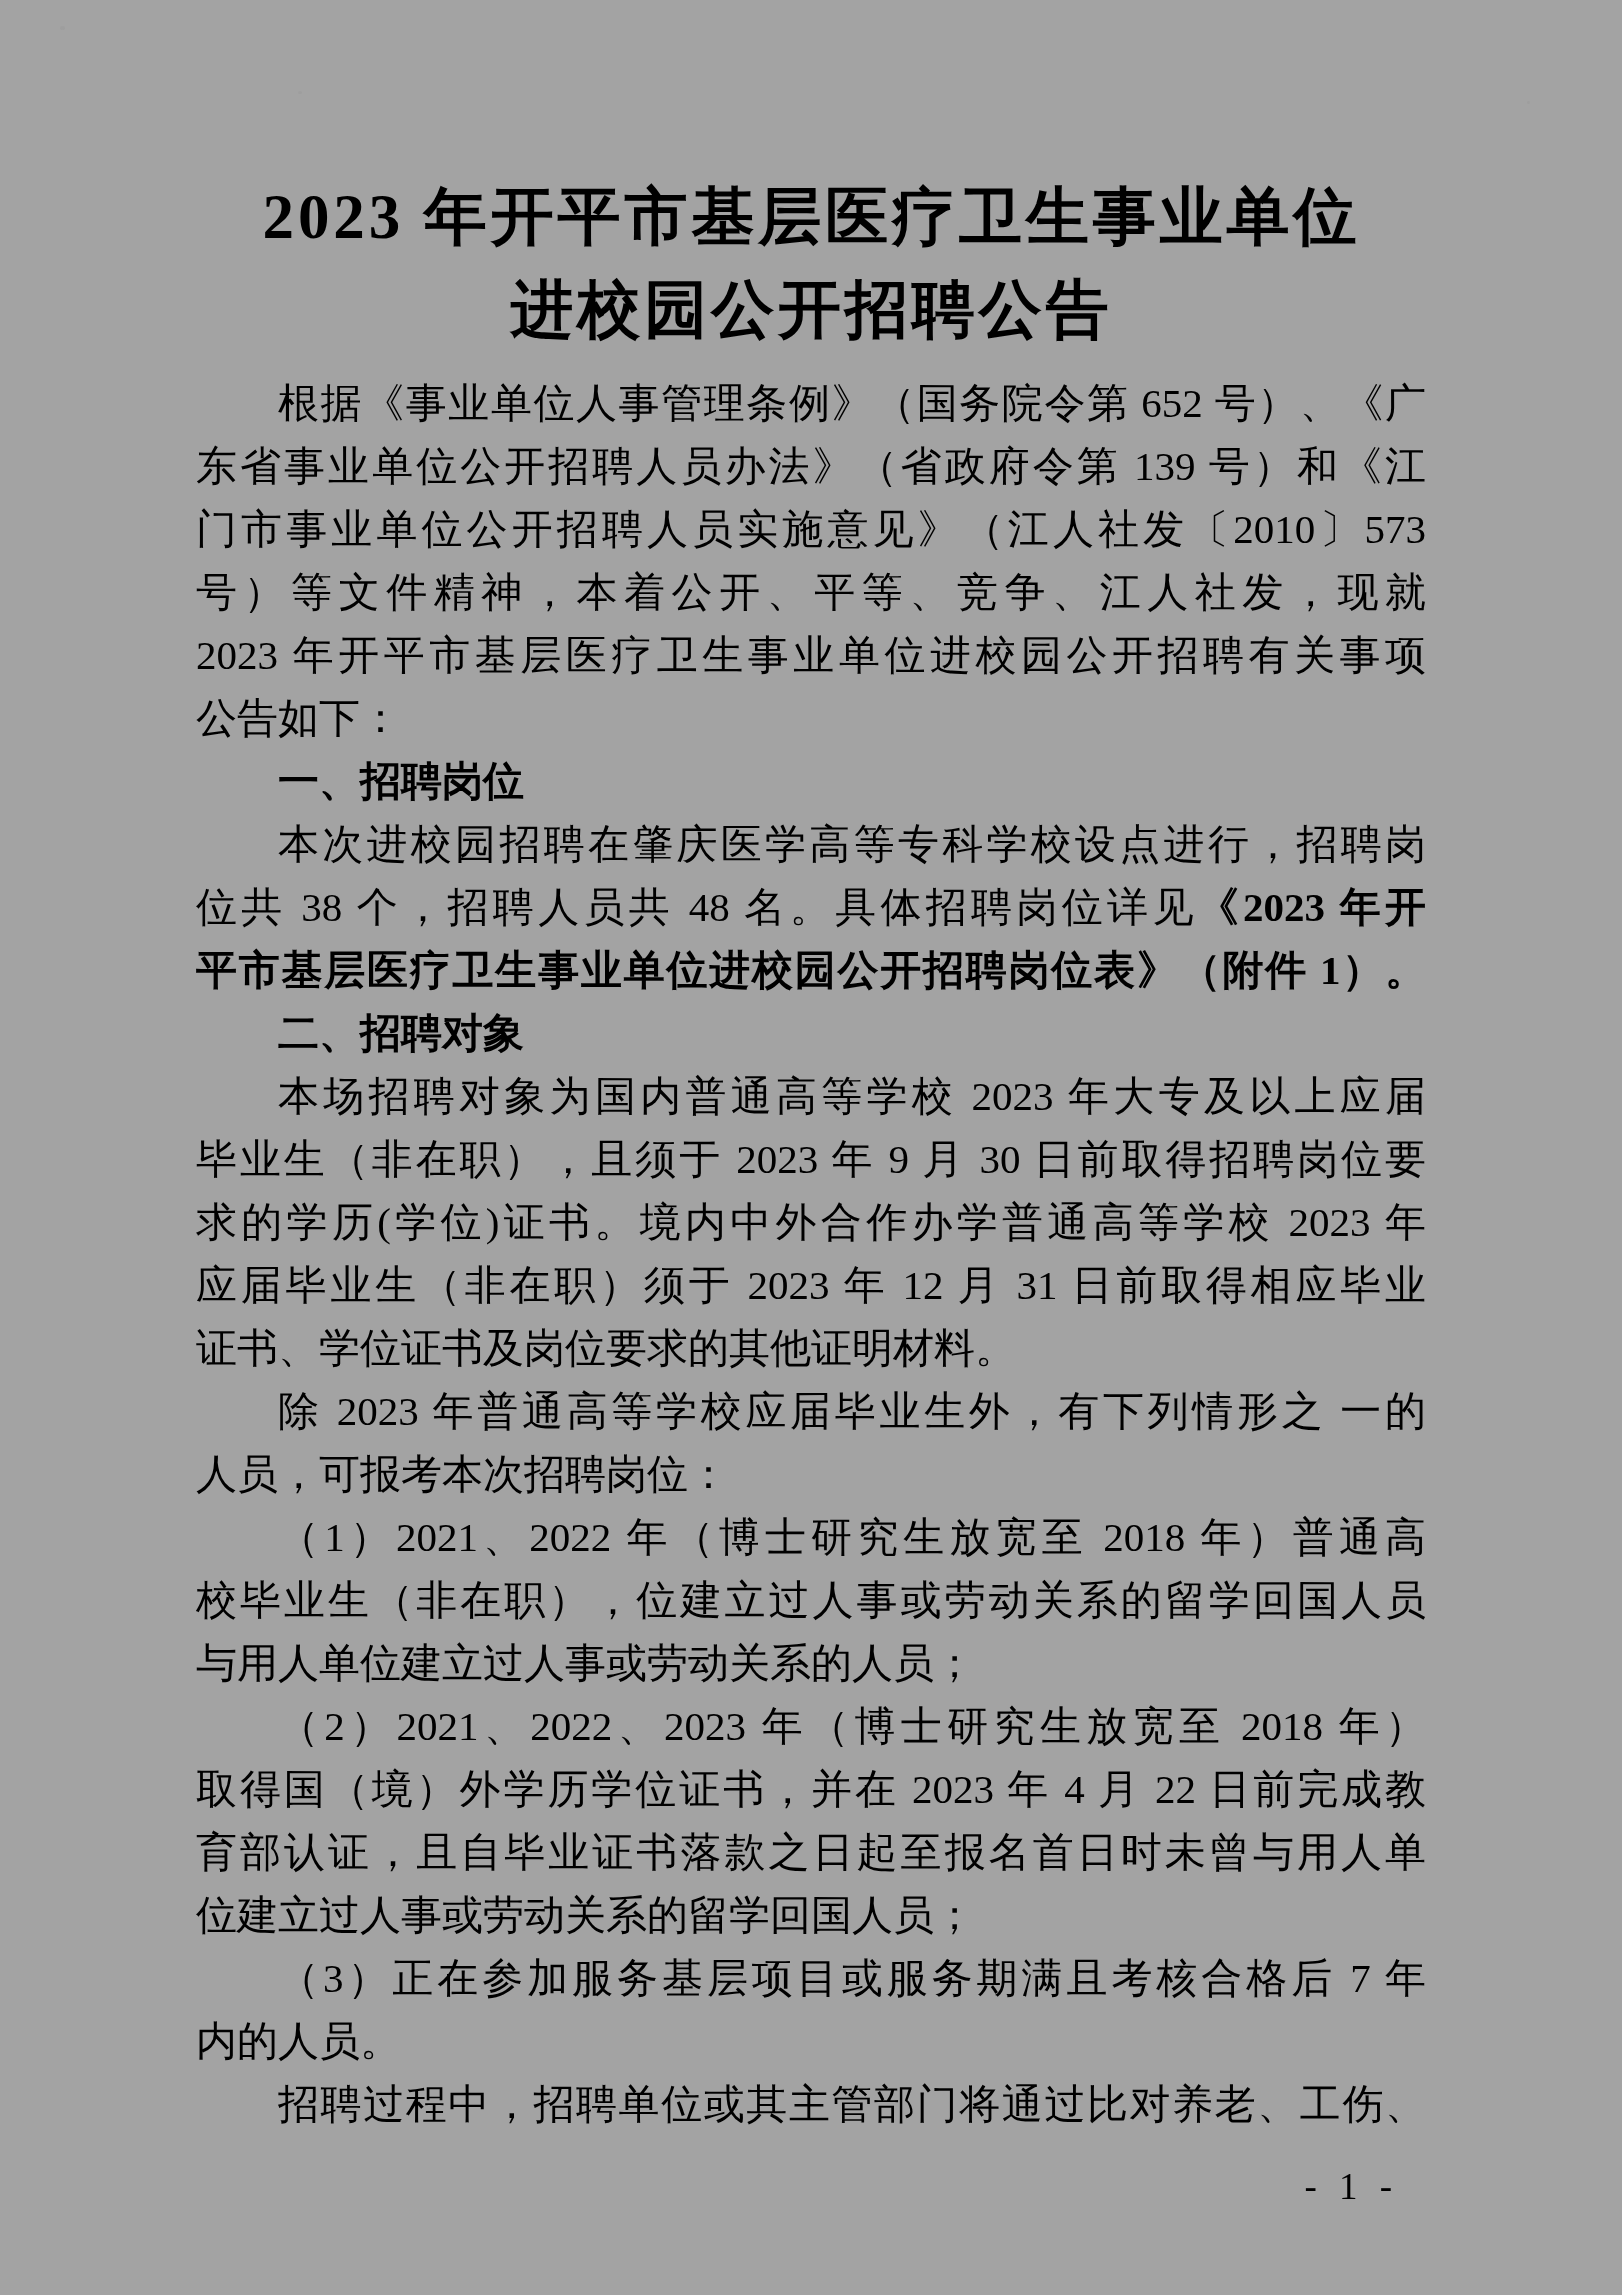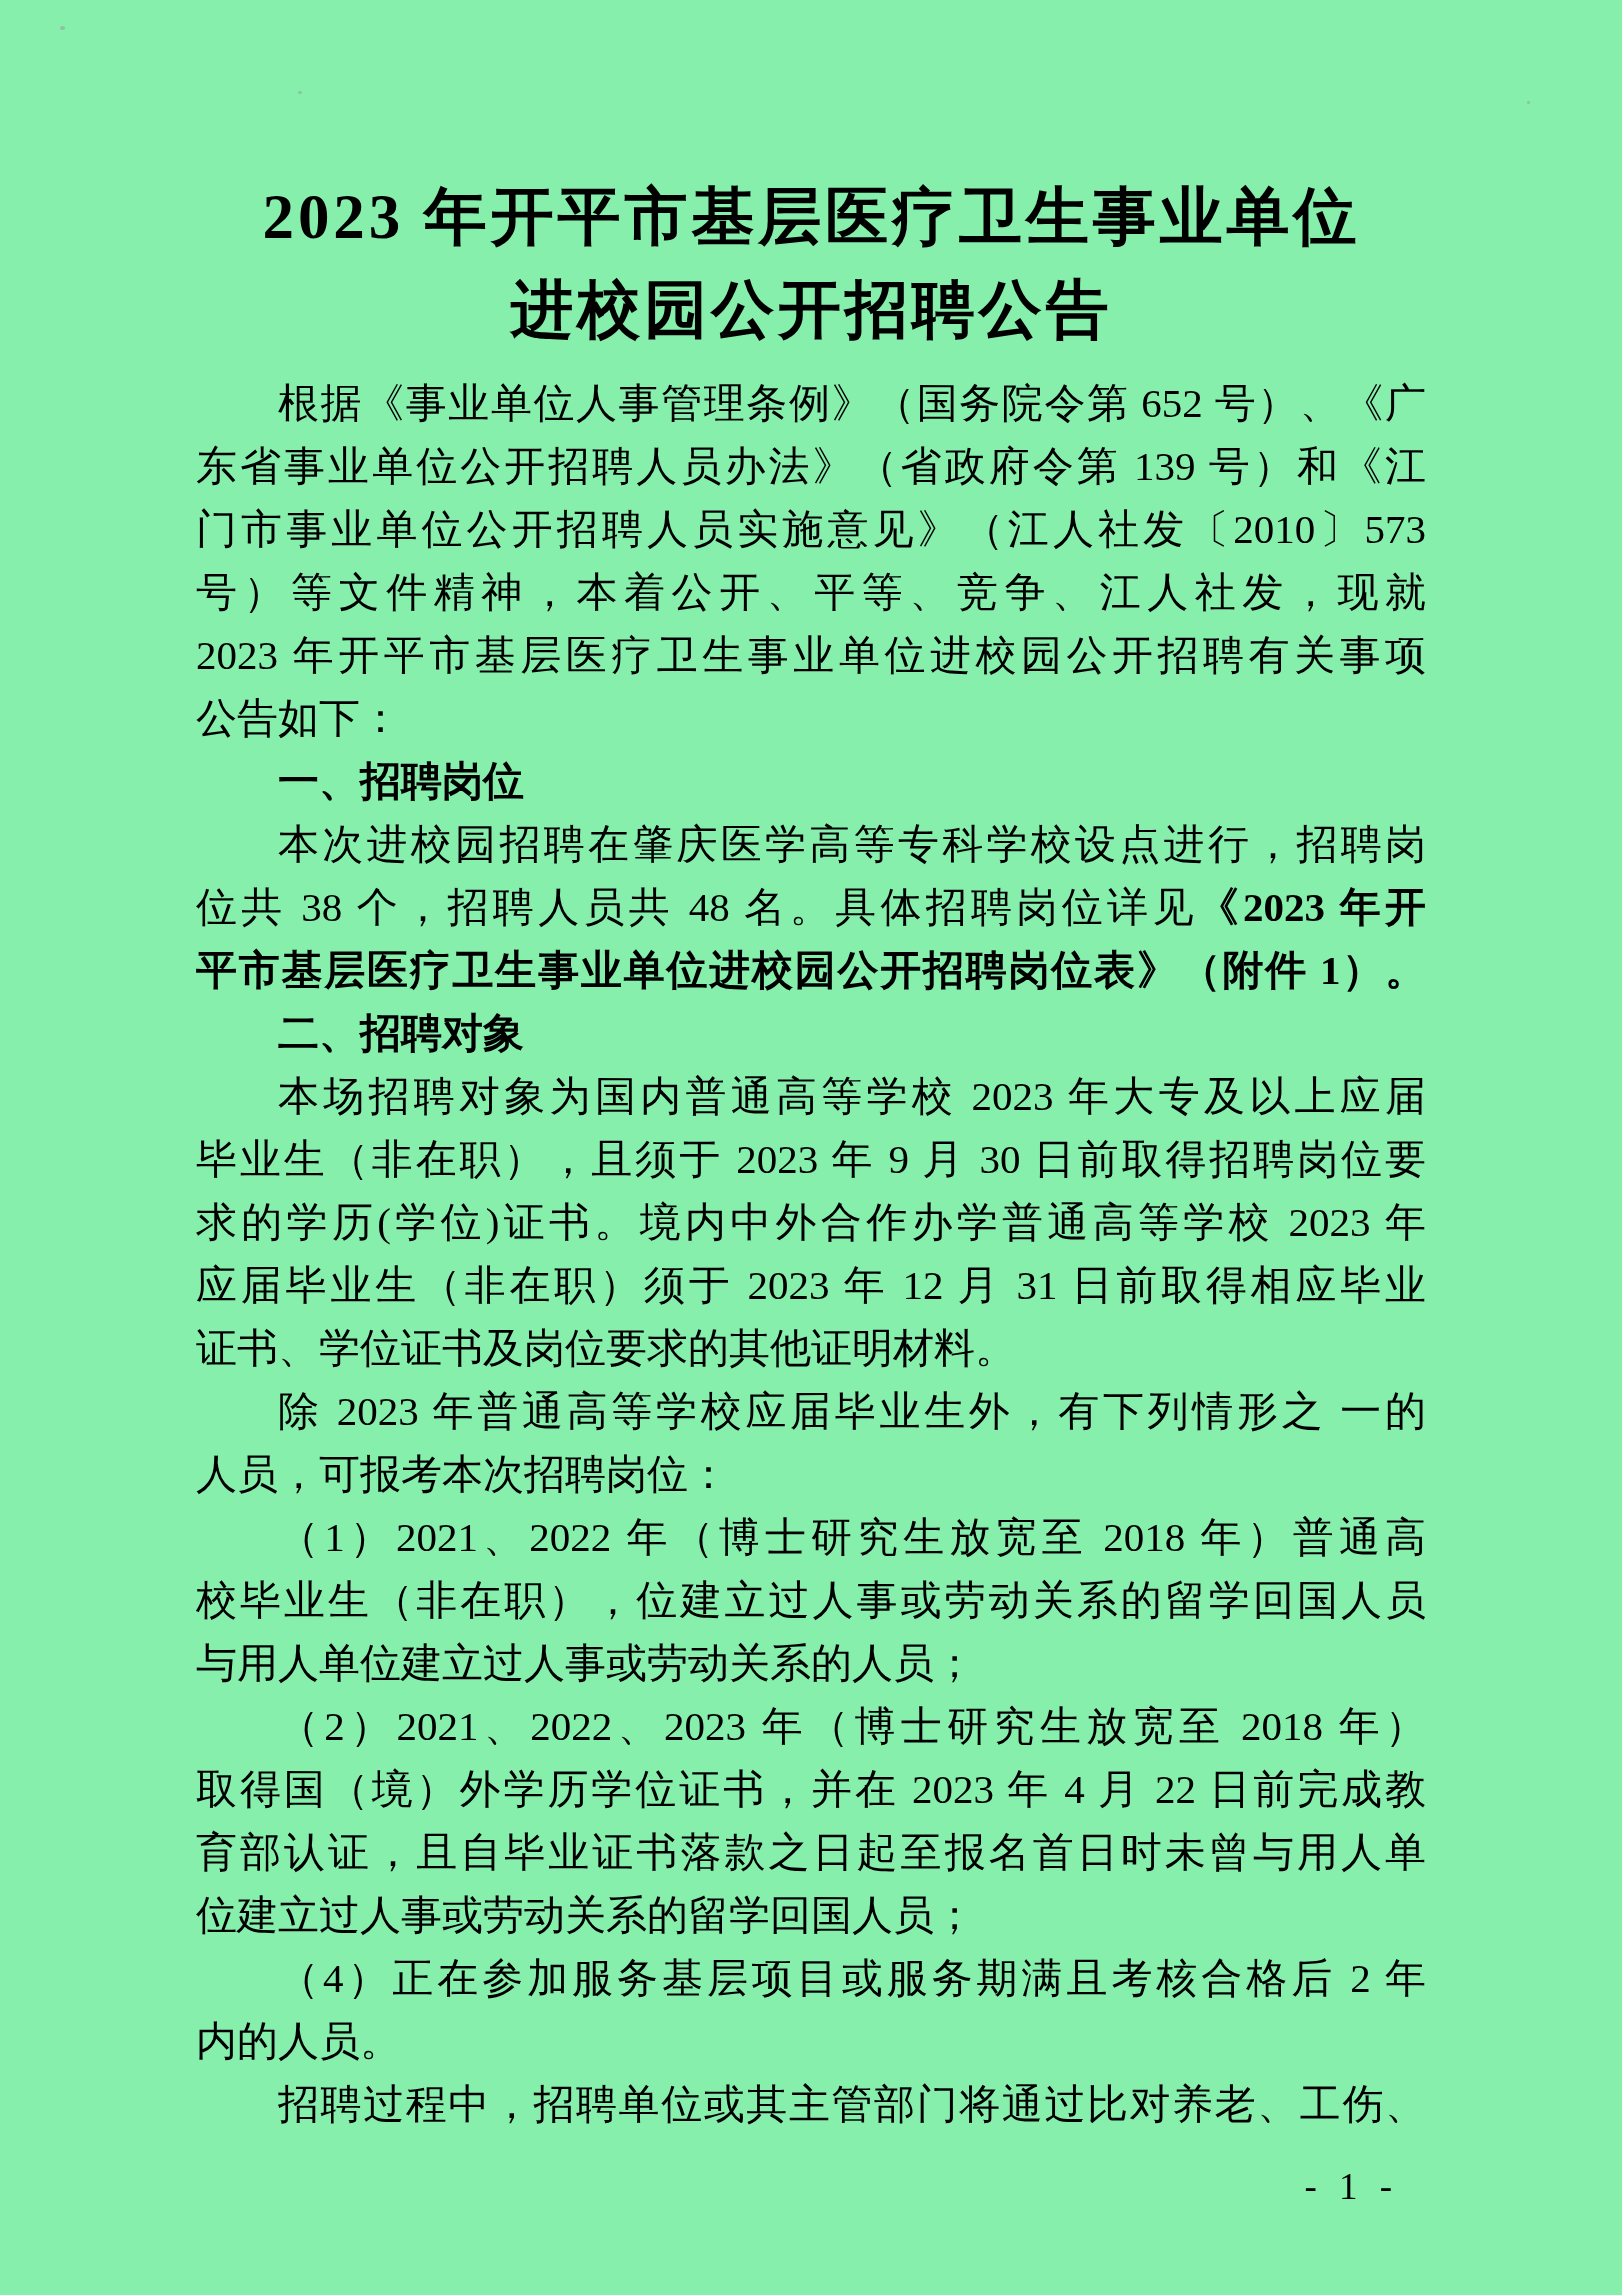--- a/index.html
+++ b/index.html
@@ -11,21 +11,21 @@
     width: 1623px;
     height: 2295px;
     position: relative;
     overflow: hidden;
     color: #000;
     font-family: "Liberation Serif", "DejaVu Serif", serif;
   }
   .page {
     position: absolute;
     inset: 0;
-    background: #86efac;
+    background: #a3a3a3;
   }
   .doc-title {
     position: absolute;
     top: 171px;
     left: 0;
     width: 1623px;
     text-align: center;
     font-weight: bold;
     font-size: 63px;
     line-height: 93px;
@@ -106,21 +106,21 @@
       <div class="line last"><span>证书、学位证书及岗位要求的其他证明材料。</span></div>
       <div class="line indent"><span>除 2023 年普通高等学校应届毕业生外，有下列情形之 一的</span></div>
       <div class="line last"><span>人员，可报考本次招聘岗位：</span></div>
       <div class="line indent"><span>（1）2021、2022 年（博士研究生放宽至 2018 年）普通高</span></div>
       <div class="line"><span>校毕业生（非在职），位建立过人事或劳动关系的留学回国人员</span></div>
       <div class="line last"><span>与用人单位建立过人事或劳动关系的人员；</span></div>
       <div class="line indent"><span>（2）2021、2022、2023 年（博士研究生放宽至 2018 年）</span></div>
       <div class="line"><span>取得国（境）外学历学位证书，并在 2023 年 4 月 22 日前完成教</span></div>
       <div class="line"><span>育部认证，且自毕业证书落款之日起至报名首日时未曾与用人单</span></div>
       <div class="line last"><span>位建立过人事或劳动关系的留学回国人员；</span></div>
-      <div class="line indent"><span>（4）正在参加服务基层项目或服务期满且考核合格后 2 年</span></div>
+      <div class="line indent"><span>（3）正在参加服务基层项目或服务期满且考核合格后 7 年</span></div>
       <div class="line last"><span>内的人员。</span></div>
       <div class="line indent"><span>招聘过程中，招聘单位或其主管部门将通过比对养老、工伤、</span></div>
     </div>
 
   <div class="page-footer">- 1 -</div>
 
   <div class="speck s1"></div>
   <div class="speck s2"></div>
   <div class="speck s3"></div>
 

